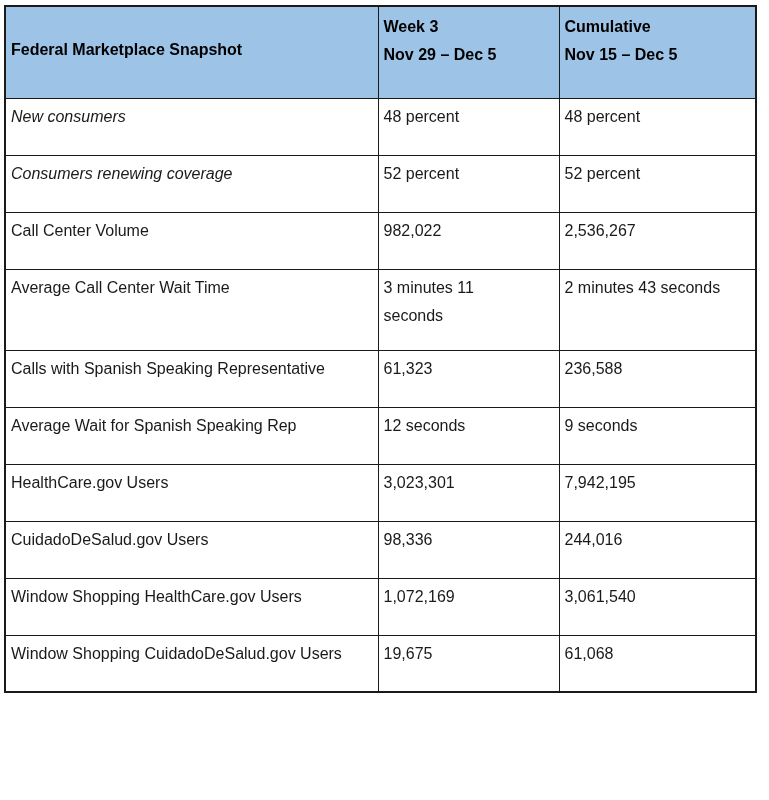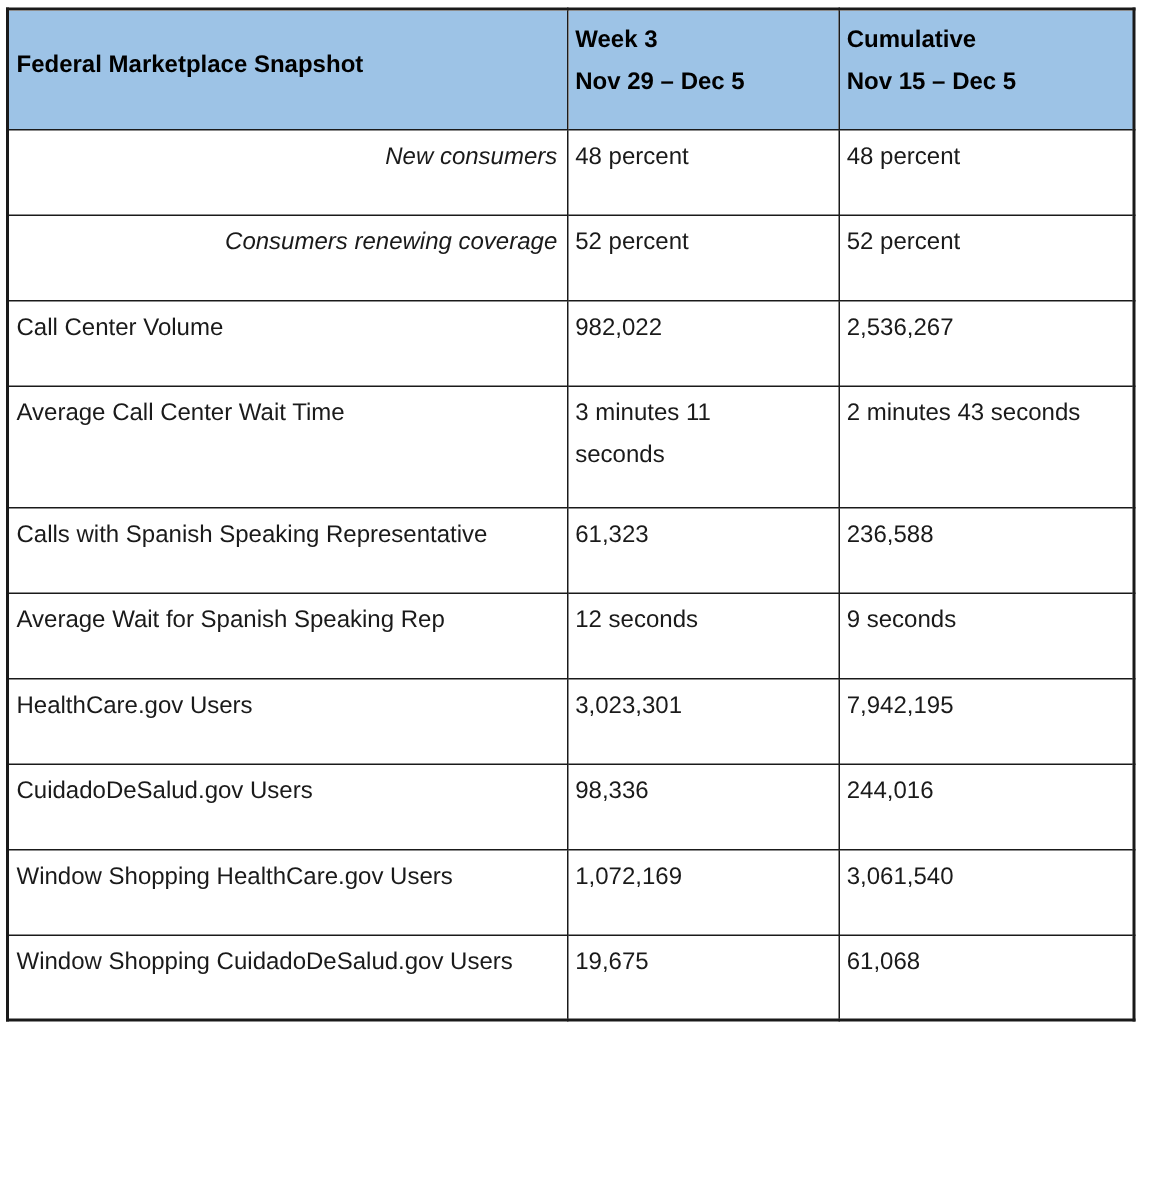--- a/index.html
+++ b/index.html
@@ -33,32 +33,32 @@
     text-align: left;
     line-height: 28px;
     padding: 4px 6px 4px 5px;
     overflow: hidden;
     word-wrap: break-word;
   }
   thead th {
     background: #9DC3E6;
     font-weight: bold;
     color: #000000;
-    height: 80px;
+    height: 92px;
     box-sizing: border-box;
     padding-top: 6px;
   }
   thead th.header-label {
     vertical-align: middle;
     padding-top: 0;
   }
   tbody tr { height: 57px; }
   tbody tr.tall { height: 81px; }
   td.col-week { padding-right: 34px; } 
-  td.italic-label { font-style: italic; text-align: right; }
+  td.italic-label { font-style: italic; }
   .hdr-line { display: block; }
 </style>
 </head>
 <body>
 
 <div class="page">
   <table class="snapshot">
     <colgroup>
       <col class="c-label">
       <col class="c-week">

